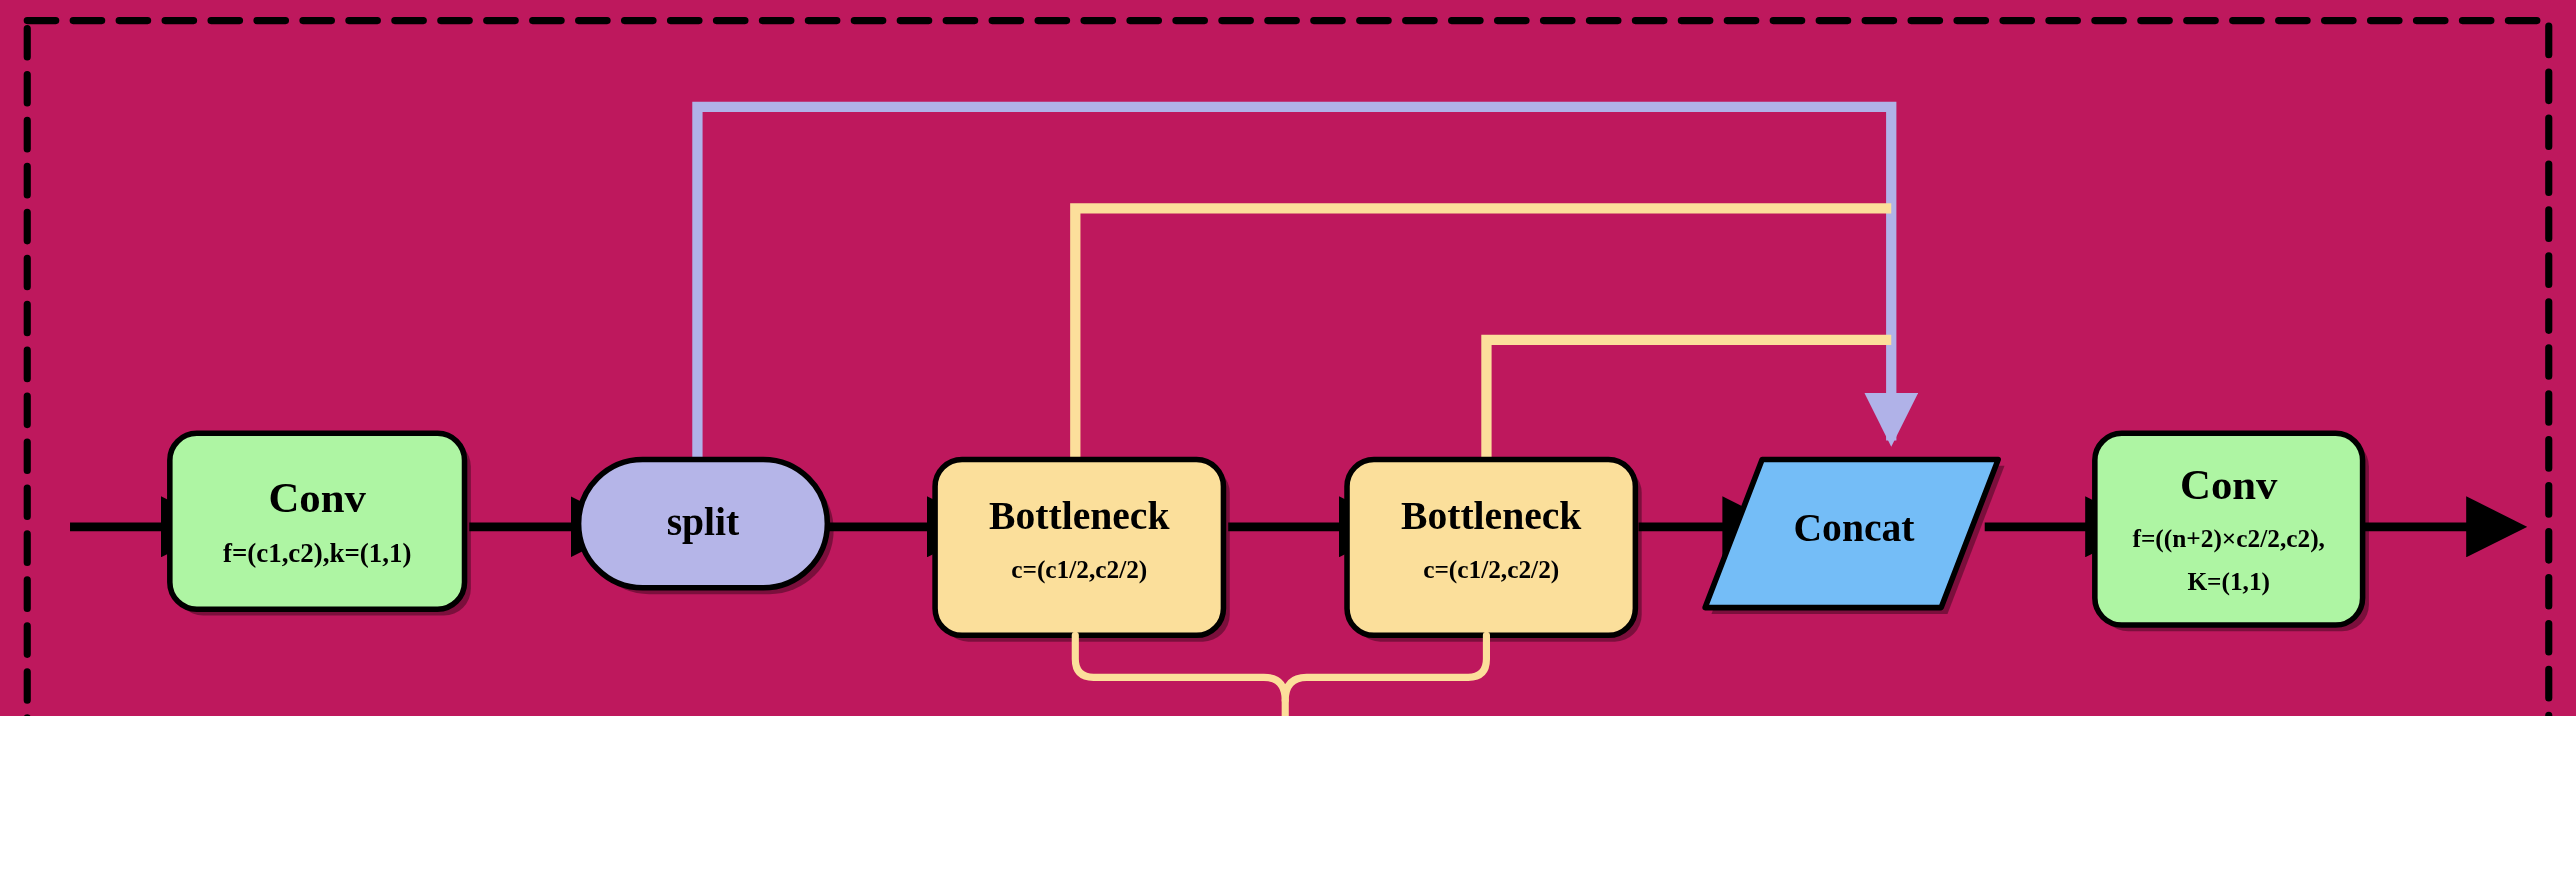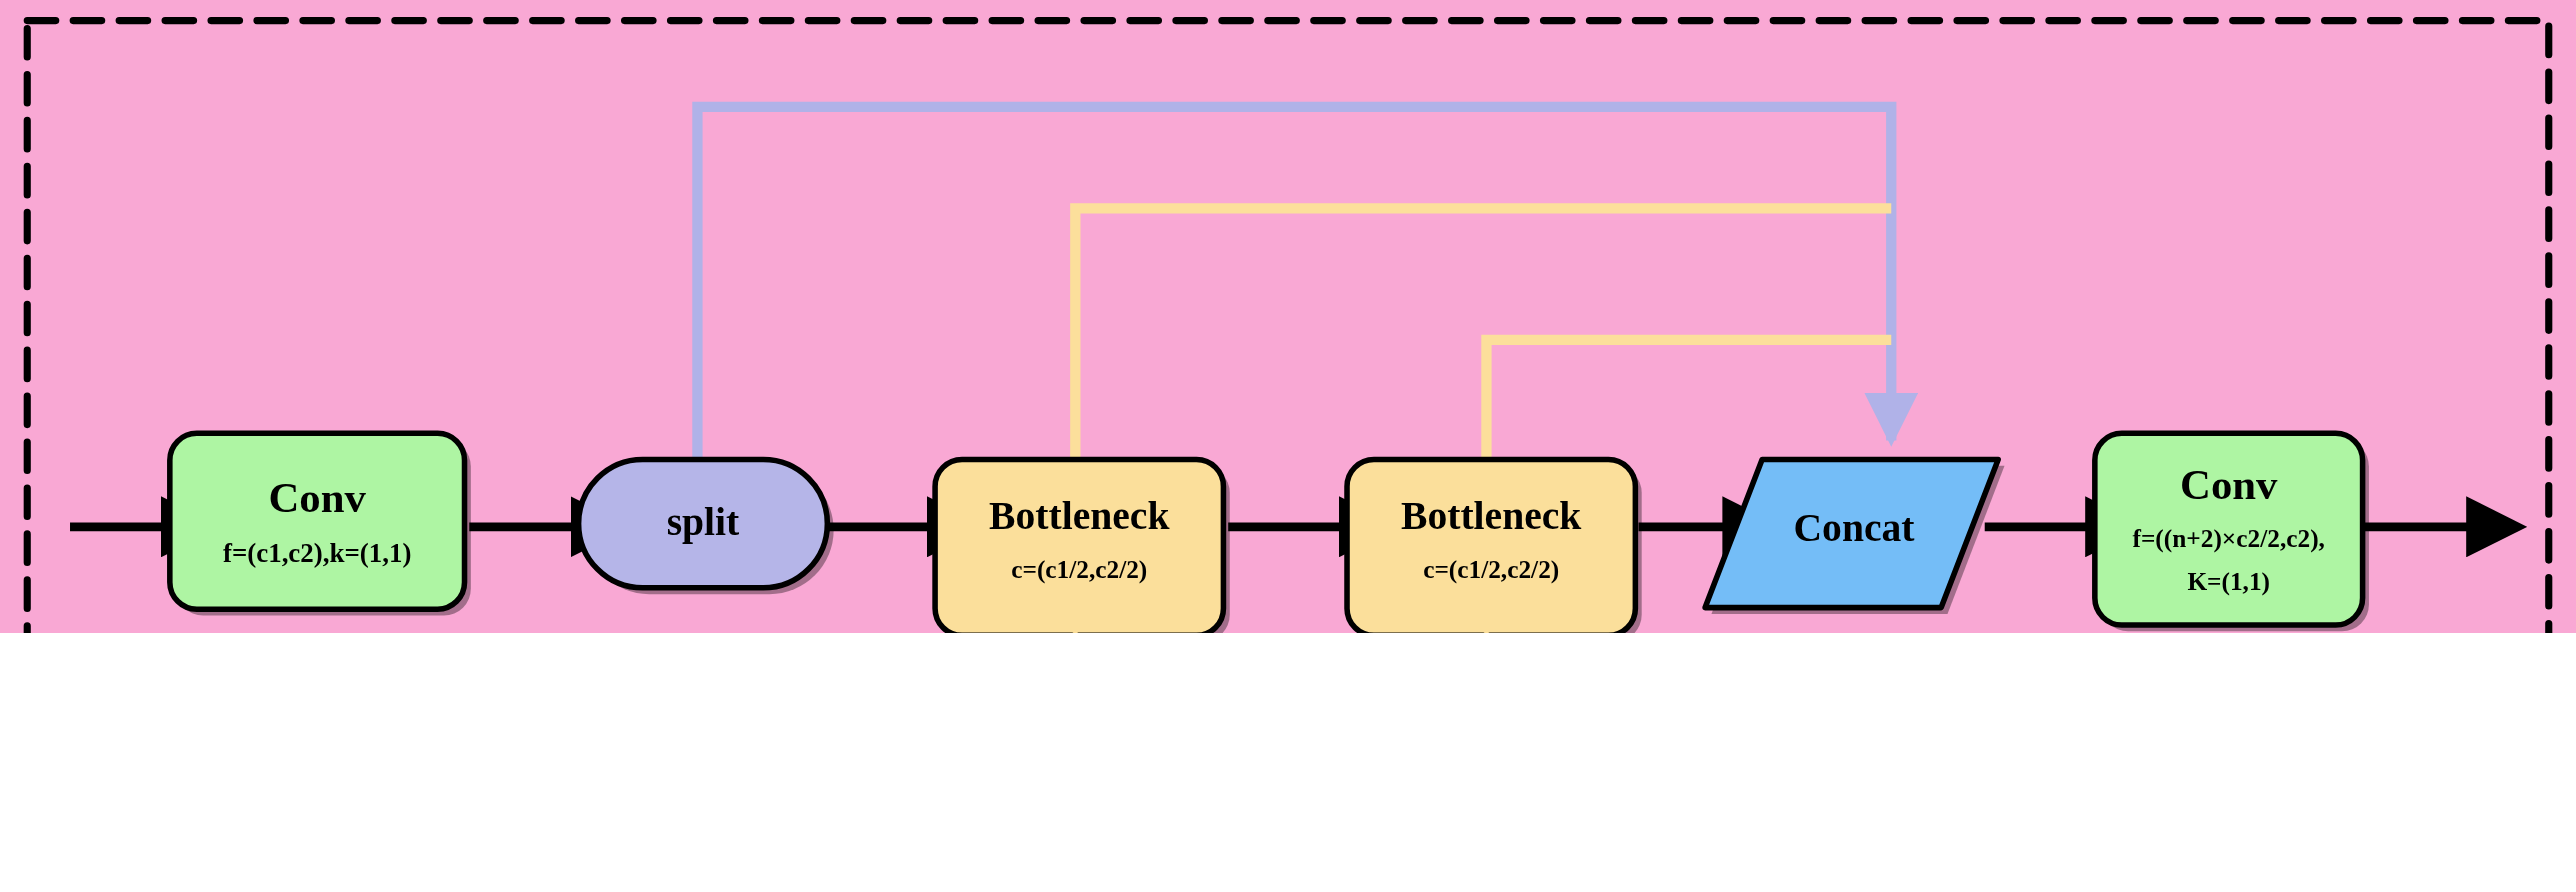--- a/index.html
+++ b/index.html
@@ -6,22 +6,22 @@
     margin: 0;
     padding: 0;
     background: #ffffff;
   }
   body {
     font-family: "Liberation Serif", "DejaVu Serif", serif;
   }
   #canvas {
     position: relative;
     width: 2576px;
-    height: 633px;
-    background: #f9a8d4;
+    height: 716px;
+    background: #be185d;
     overflow: hidden;
   }
   #diagram-svg {
     position: absolute;
     left: 0;
     top: 0;
     width: 2576px;
     height: 892px;
   }
   .node-label {

